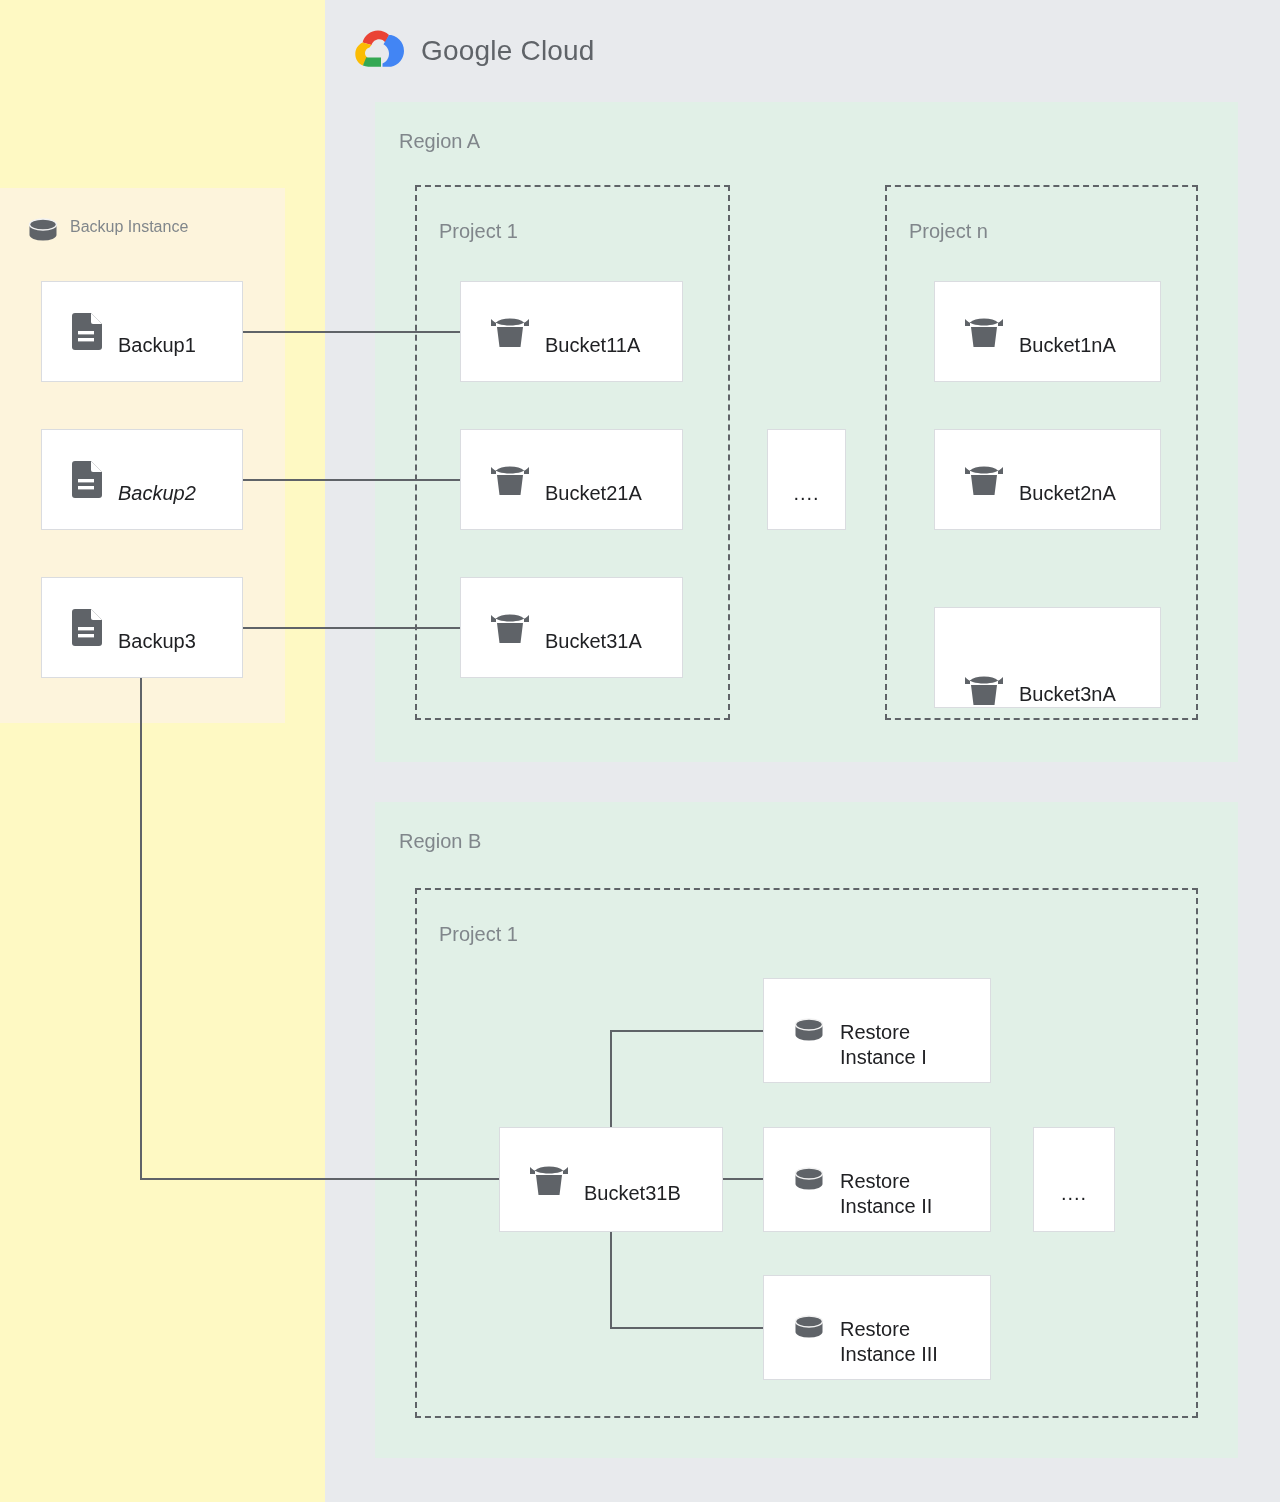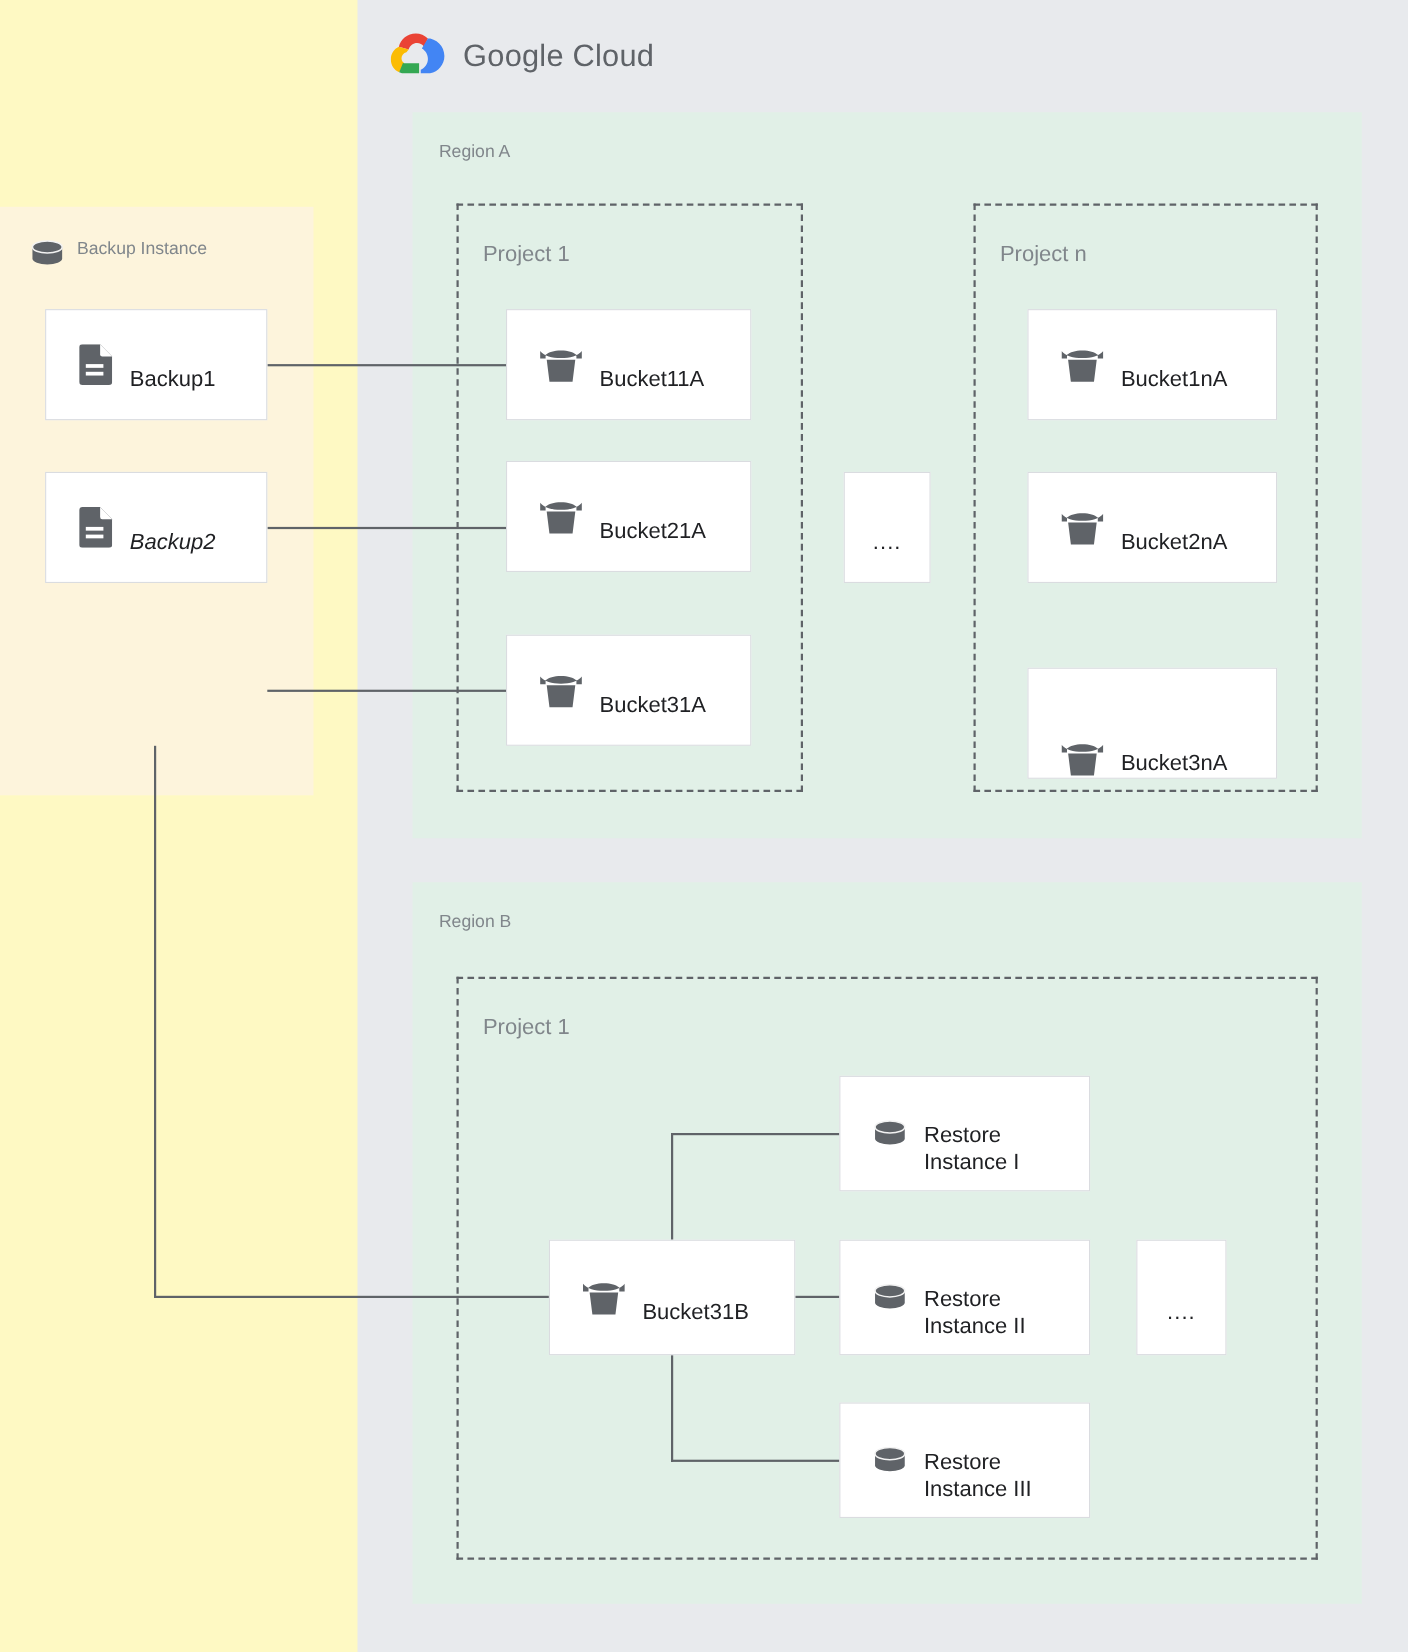--- a/index.html
+++ b/index.html
@@ -40,21 +40,21 @@
   .gcp-logo-text .bold { font-weight: 400; }
   .region {
     position: absolute;
     background: #e1f0e7;
   }
   .region-a { left: 375px; top: 102px; width: 863px; height: 660px; }
   .region-b { left: 375px; top: 802px; width: 863px; height: 656px; }
   .region-label {
     position: absolute;
     left: 24px; top: 28px;
-    font-size: 16px;
+    font-size: 20px;
     color: #80868b;
   }
   .project {
     position: absolute;
     border: 2px dashed #5f6368;
     box-sizing: border-box;
   }
   .proj-a1 { left: 415px; top: 185px; width: 315px; height: 535px; }
   .proj-an { left: 885px; top: 185px; width: 313px; height: 535px; }
   .proj-b1 { left: 415px; top: 888px; width: 783px; height: 530px; }
@@ -107,21 +107,21 @@
     font-size: 20px;
     color: #202124;
     letter-spacing: 1px;
   }
   
   .b1 { left: 41px; top: 281px; width: 202px; height: 101px; }
   .b2 { left: 41px; top: 429px; width: 202px; height: 101px; font-style: italic; }
   .b3 { left: 41px; top: 577px; width: 202px; height: 101px; }
   
   .k11a { left: 460px; top: 281px; width: 223px; height: 101px; }
-  .k21a { left: 460px; top: 419px; width: 223px; height: 101px; }
+  .k21a { left: 460px; top: 429px; width: 223px; height: 101px; }
   .k31a { left: 460px; top: 577px; width: 223px; height: 101px; align-items: center; }
   
   .dotsA { left: 767px; top: 429px; width: 79px; height: 101px; }
   
   .k1na { left: 934px; top: 281px; width: 227px; height: 101px; }
   .k2na { left: 934px; top: 429px; width: 227px; height: 101px; }
   .k3na { left: 934px; top: 607px; width: 227px; height: 101px; align-items: flex-end; }
   
   .k31b { left: 499px; top: 1127px; width: 224px; height: 105px; }
   .r1 { left: 763px; top: 978px; width: 228px; height: 105px; }
@@ -219,20 +219,29 @@
   <div class="node b2">
     <svg class="icon" width="30" height="37" viewBox="0 0 30 37">
       <path d="M3 0 H19 L30 11 V34 A3 3 0 0 1 27 37 H3 A3 3 0 0 1 0 34 V3 A3 3 0 0 1 3 0 Z" fill="#5f6368"></path>
       <path d="M19 0 L30 11 H21 A2 2 0 0 1 19 9 Z" fill="#ffffff"></path>
       <rect x="6" y="18" width="16" height="3.4" fill="#ffffff"></rect>
       <rect x="6" y="25" width="16" height="3.4" fill="#ffffff"></rect>
     </svg>
     <div class="node-label">Backup2</div>
   </div>
 
+  <div class="node b3">
+    <svg class="icon" width="30" height="37" viewBox="0 0 30 37">
+      <path d="M3 0 H19 L30 11 V34 A3 3 0 0 1 27 37 H3 A3 3 0 0 1 0 34 V3 A3 3 0 0 1 3 0 Z" fill="#5f6368"></path>
+      <path d="M19 0 L30 11 H21 A2 2 0 0 1 19 9 Z" fill="#ffffff"></path>
+      <rect x="6" y="18" width="16" height="3.4" fill="#ffffff"></rect>
+      <rect x="6" y="25" width="16" height="3.4" fill="#ffffff"></rect>
+    </svg>
+    <div class="node-label">Backup3</div>
+  </div>
 
   <div class="node k11a">
     <svg class="icon" width="38" height="34" viewBox="0 0 38 34">
       <path d="M0 4 L0 11 L5 11 L5 7.5 C7.8 5.2 12.5 3.6 19 3.6 C25.5 3.6 30.2 5.2 33 7.5 L33 11 L38 11 L38 4 C34 8.5 27.5 10.5 19 10.5 C10.5 10.5 4 8.5 0 4 Z" fill="#5f6368"></path>
       <path d="M6 12 L32 12 L29.5 32 L8.5 32 Z" fill="#5f6368"></path>
     </svg>
     <div class="node-label">Bucket11A</div>
   </div>
 
   <div class="node k21a">

